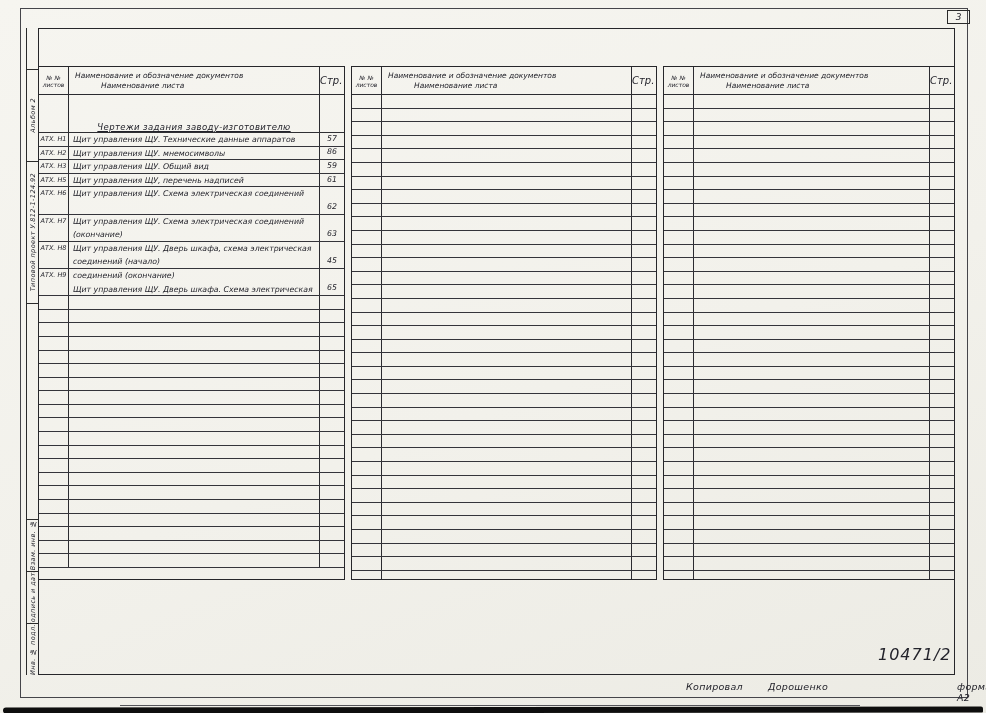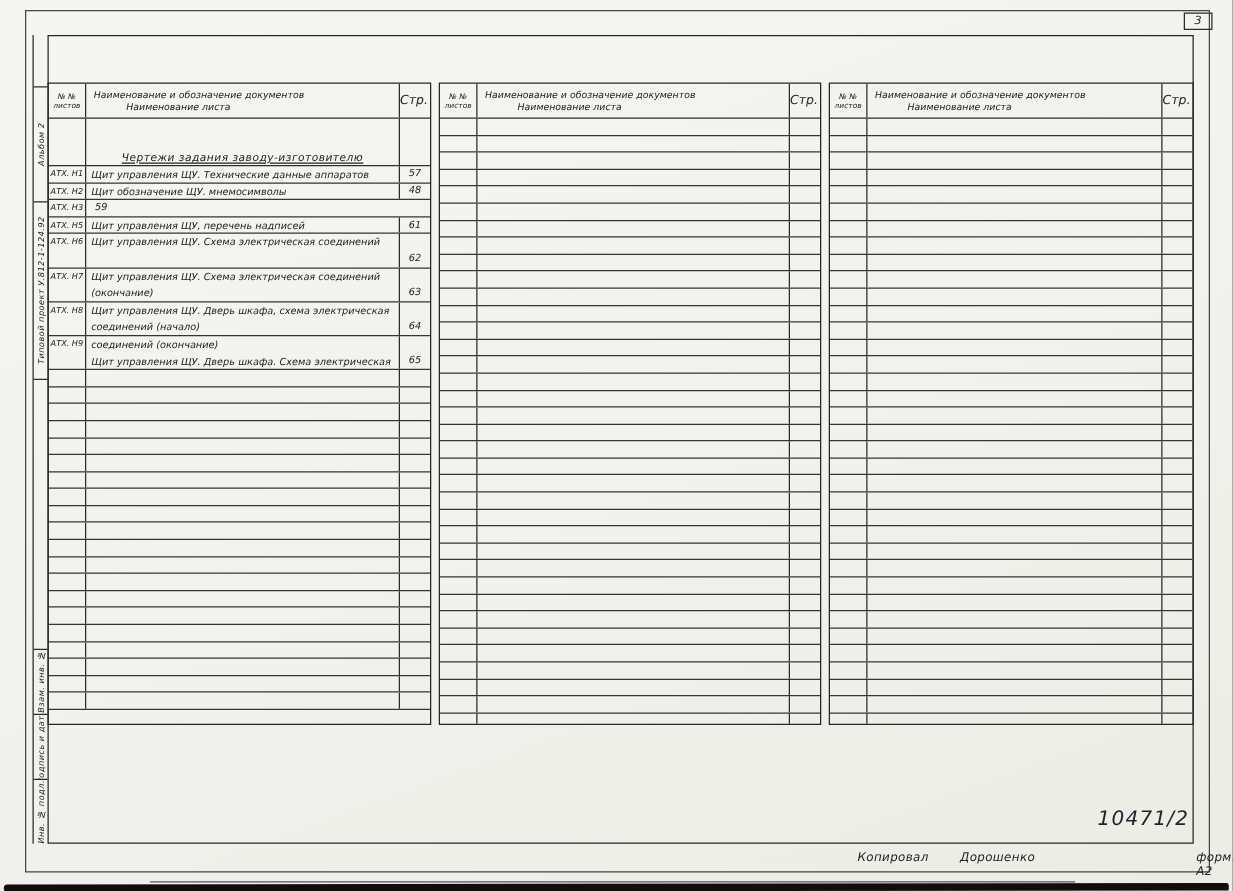--- a/index.html
+++ b/index.html
@@ -109,25 +109,26 @@
       <div class="cell c-page"></div>
     </div>
     <div class="tbody" id="t1-body">
         <div class="trow">
           <div class="cell c-num">АТХ. Н1</div>
           <div class="cell c-name">Щит управления ЩУ. Технические данные аппаратов</div>
           <div class="cell c-page">57</div>
         </div>
         <div class="trow">
           <div class="cell c-num">АТХ. Н2</div>
-          <div class="cell c-name">Щит обозначение ЩУ. мнемосимволы</div>
-          <div class="cell c-page">48</div>
+          <div class="cell c-name">Щит управления ЩУ. мнемосимволы</div>
+          <div class="cell c-page">86</div>
         </div>
         <div class="trow">
           <div class="cell c-num">АТХ. Н3</div>
+          <div class="cell c-name">Щит управления ЩУ. Общий вид</div>
           <div class="cell c-page">59</div>
         </div>
         <div class="trow">
           <div class="cell c-num">АТХ. Н5</div>
           <div class="cell c-name">Щит управления ЩУ, перечень надписей</div>
           <div class="cell c-page">61</div>
         </div>
         <div class="trow tall">
           <div class="cell c-num">АТХ. Н6</div>
           <div class="cell c-name">
@@ -142,21 +143,21 @@
             <div class="l">(окончание)</div>
           </div>
           <div class="cell c-page">63</div>
         </div>
         <div class="trow tall">
           <div class="cell c-num">АТХ. Н8</div>
           <div class="cell c-name">
             <div class="l">Щит управления ЩУ. Дверь шкафа, схема электрическая</div>
             <div class="l">соединений (начало)</div>
           </div>
-          <div class="cell c-page">64</div>
+          <div class="cell c-page">45</div>
         </div>
         <div class="trow tall">
           <div class="cell c-num">АТХ. Н9</div>
           <div class="cell c-name">
             <div class="l">соединений (окончание)</div>
             <div class="l">Щит управления ЩУ. Дверь шкафа. Схема электрическая</div>
           </div>
           <div class="cell c-page">65</div>
         </div>
         <div class="trow">

